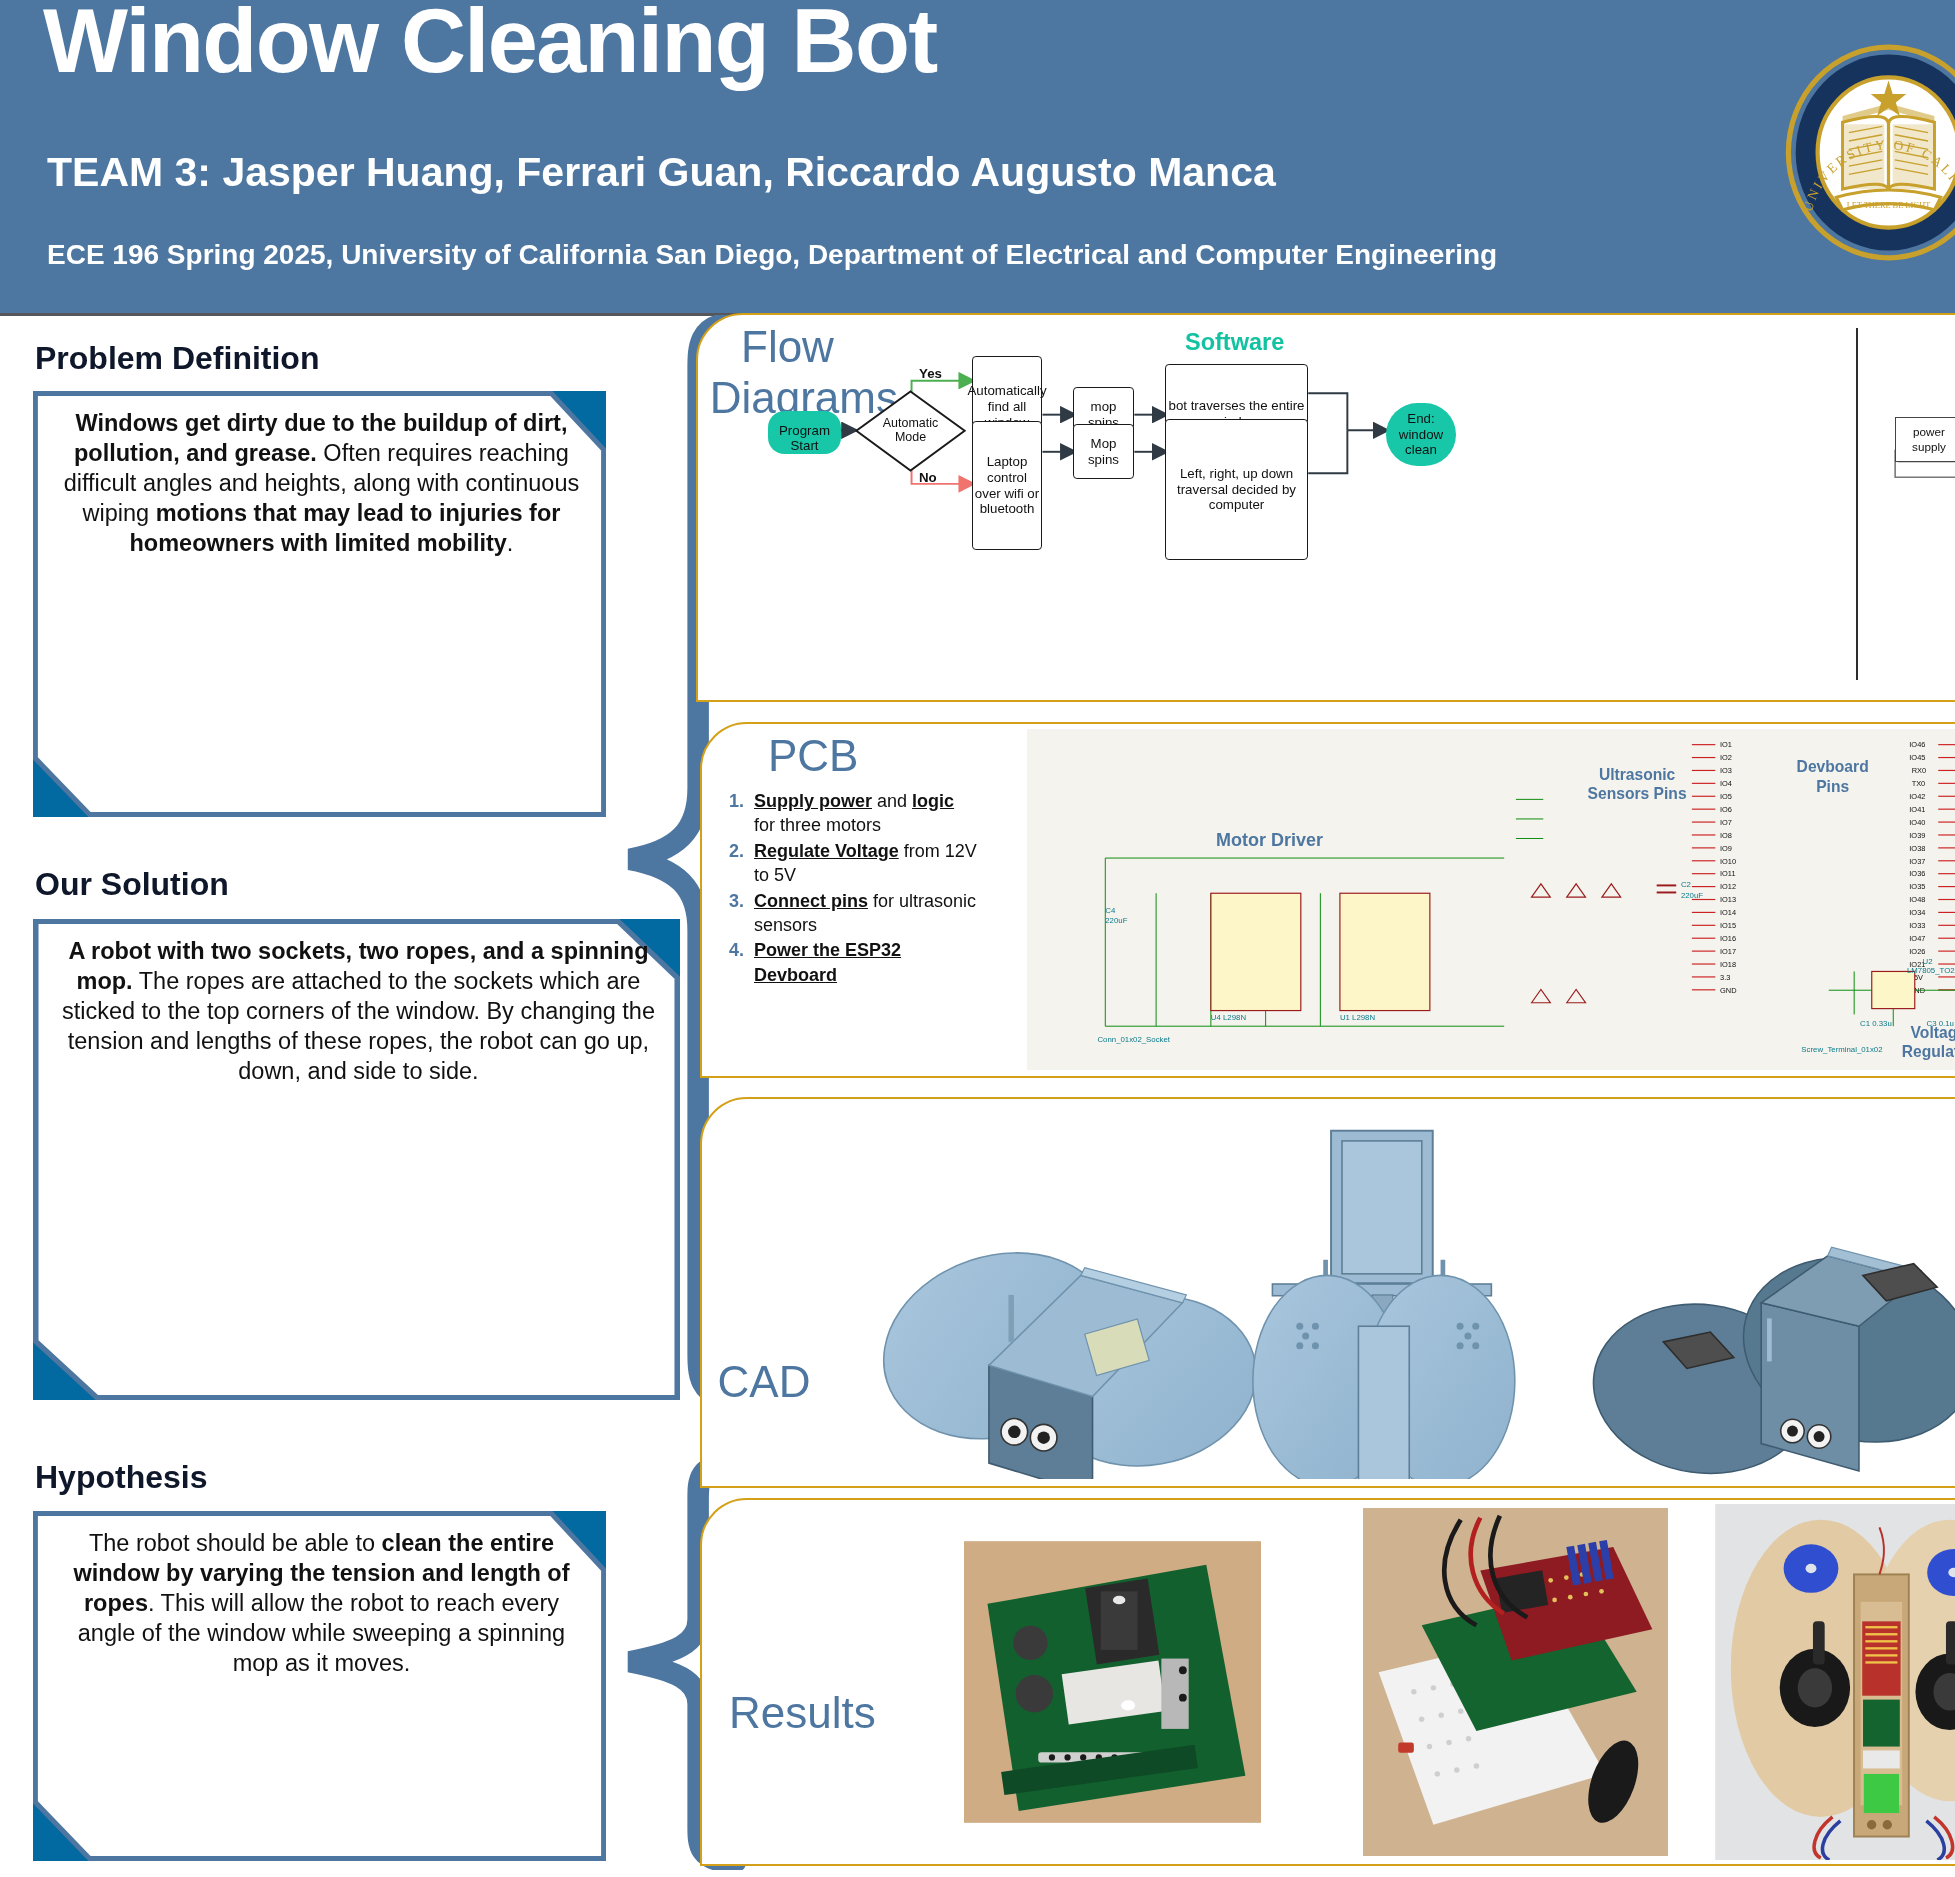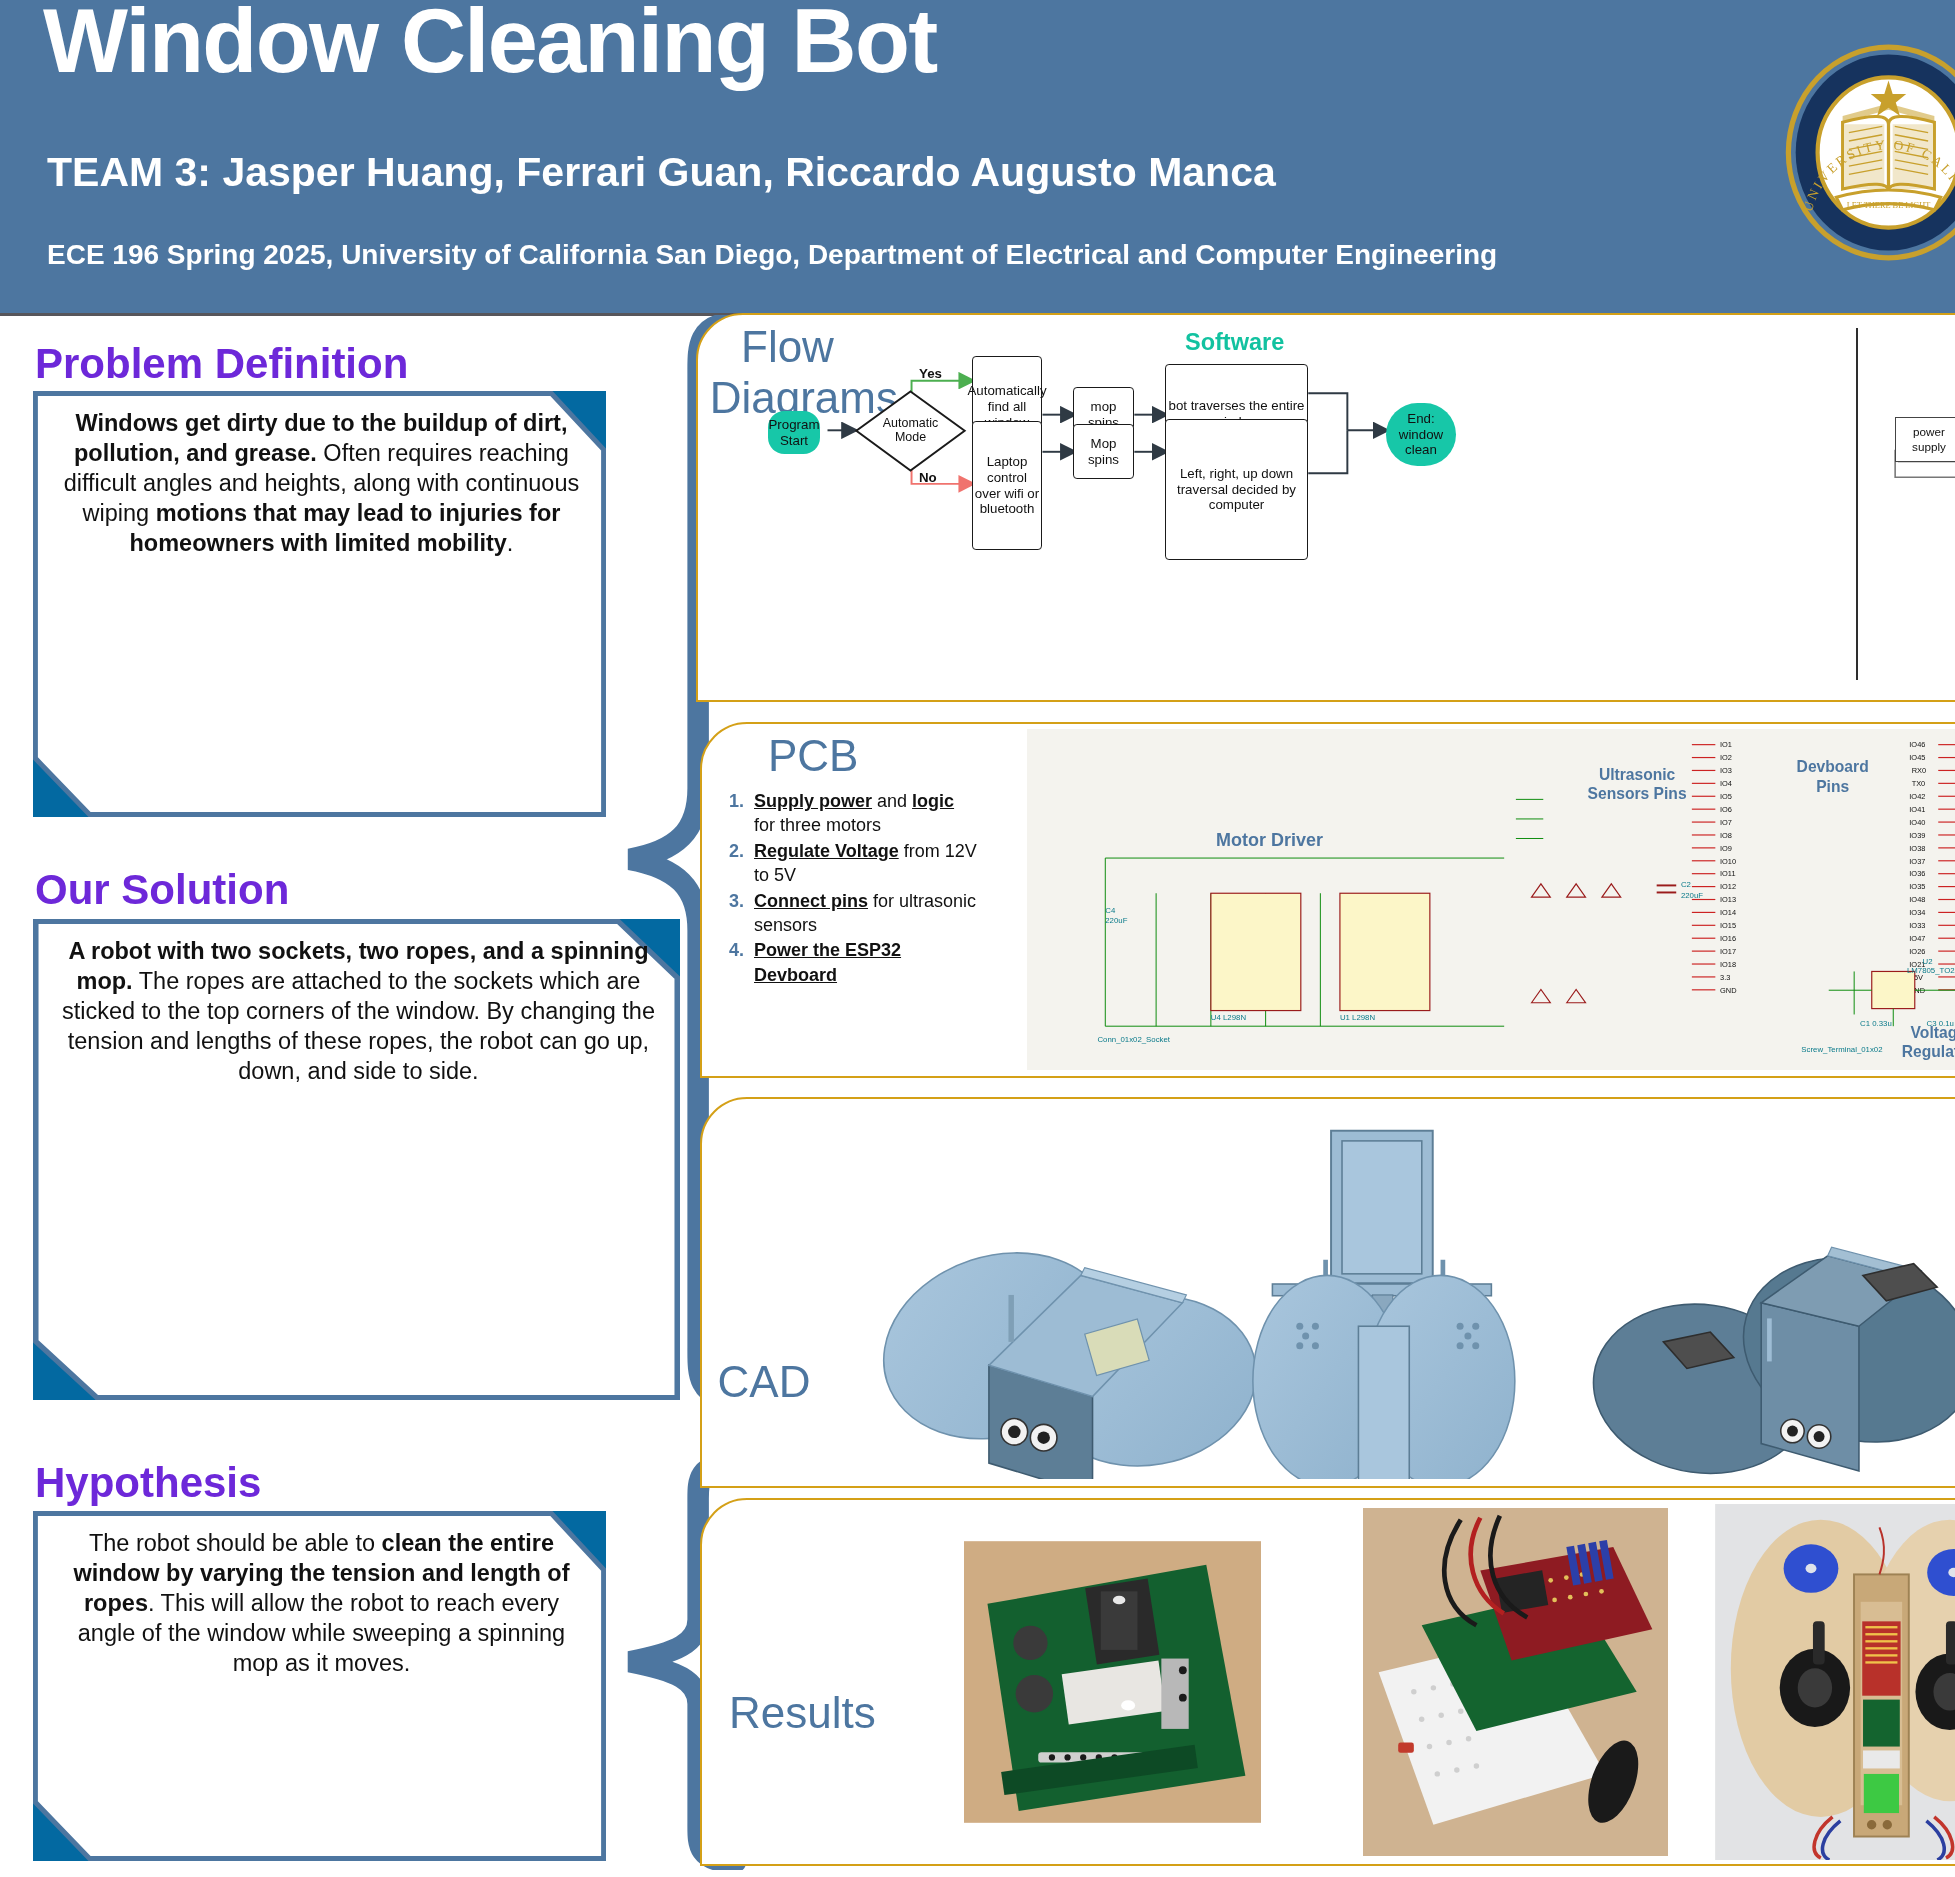--- a/index.html
+++ b/index.html
@@ -14,21 +14,21 @@
   #team-line{position:absolute;left:47px;top:149px;font-size:41px;font-weight:bold;
           color:#ffffff;white-space:nowrap;}
   #course-line{position:absolute;left:47px;top:239px;font-size:28px;font-weight:bold;
           color:#ffffff;white-space:nowrap;}
 
   
   #ucsd-lockup{position:absolute;left:1779px;top:11.7px;width:704px;height:282px;}
   #ucsd-seal{position:absolute;left:3.9px;top:31px;width:211px;height:219px;}
 
   
-  .sect-heading{position:absolute;font-size:42px;font-weight:bold;color:#6d28d9;
+  .sect-heading{position:absolute;font-size:32px;font-weight:bold;color:#0f172a;
           white-space:nowrap;}
   .notch-box{position:absolute;background:#0369a1;}
   .notch-box .nb-svg{position:absolute;left:0;top:0;width:100%;height:100%;}
   .nb-text{position:absolute;left:23.5px;right:19.6px;top:17px;font-size:23.5px;line-height:1.28;
           text-align:center;color:#111;}
   .nb-text b{font-weight:bold;}
 
   
   .gold-card{position:absolute;border:2.7px solid #d4a017;background:#fff;}
   .gold-card.tl{border-top-left-radius:47px;}
@@ -185,21 +185,21 @@
     </g>
     <g stroke="#2f3a44" stroke-width="5" fill="none">
       <path d="M1560 200 L1660 200 L1660 295"></path>
       <path d="M1560 405 L1660 405 L1660 295"></path>
     </g>
     <g stroke="#2f3a44" stroke-width="5" fill="none" marker-end="url(#ah)">
       <line x1="1660" y1="295" x2="1760" y2="295"></line>
     </g>
   </svg>
 
-  <div class="fpill" style="left:70px;top:96px;width:52px;height:43px;">
+  <div class="fpill" style="left:70px;top:96px;width:73px;height:43px;align-items:flex-end;">
       <span id="n-start">Program<br>Start</span>
     </div>
   <svg style="position:absolute;left:156px;top:74px;width:113px;height:84px;" viewBox="0 0 290 215">
     <polygon points="145,6 284,107 145,209 6,107" fill="#fff" stroke="#1a1a1a" stroke-width="5"></polygon>
     <text x="145" y="98" text-anchor="middle" font-family="Liberation Sans, sans-serif" font-size="32" fill="#111">Automatic</text>
     <text x="145" y="134" text-anchor="middle" font-family="Liberation Sans, sans-serif" font-size="32" fill="#111">Mode</text>
   </svg>
   <div class="flabel" style="left:221px;top:51px;">Yes</div>
   <div class="flabel" style="left:221px;top:155px;">No</div>
 

